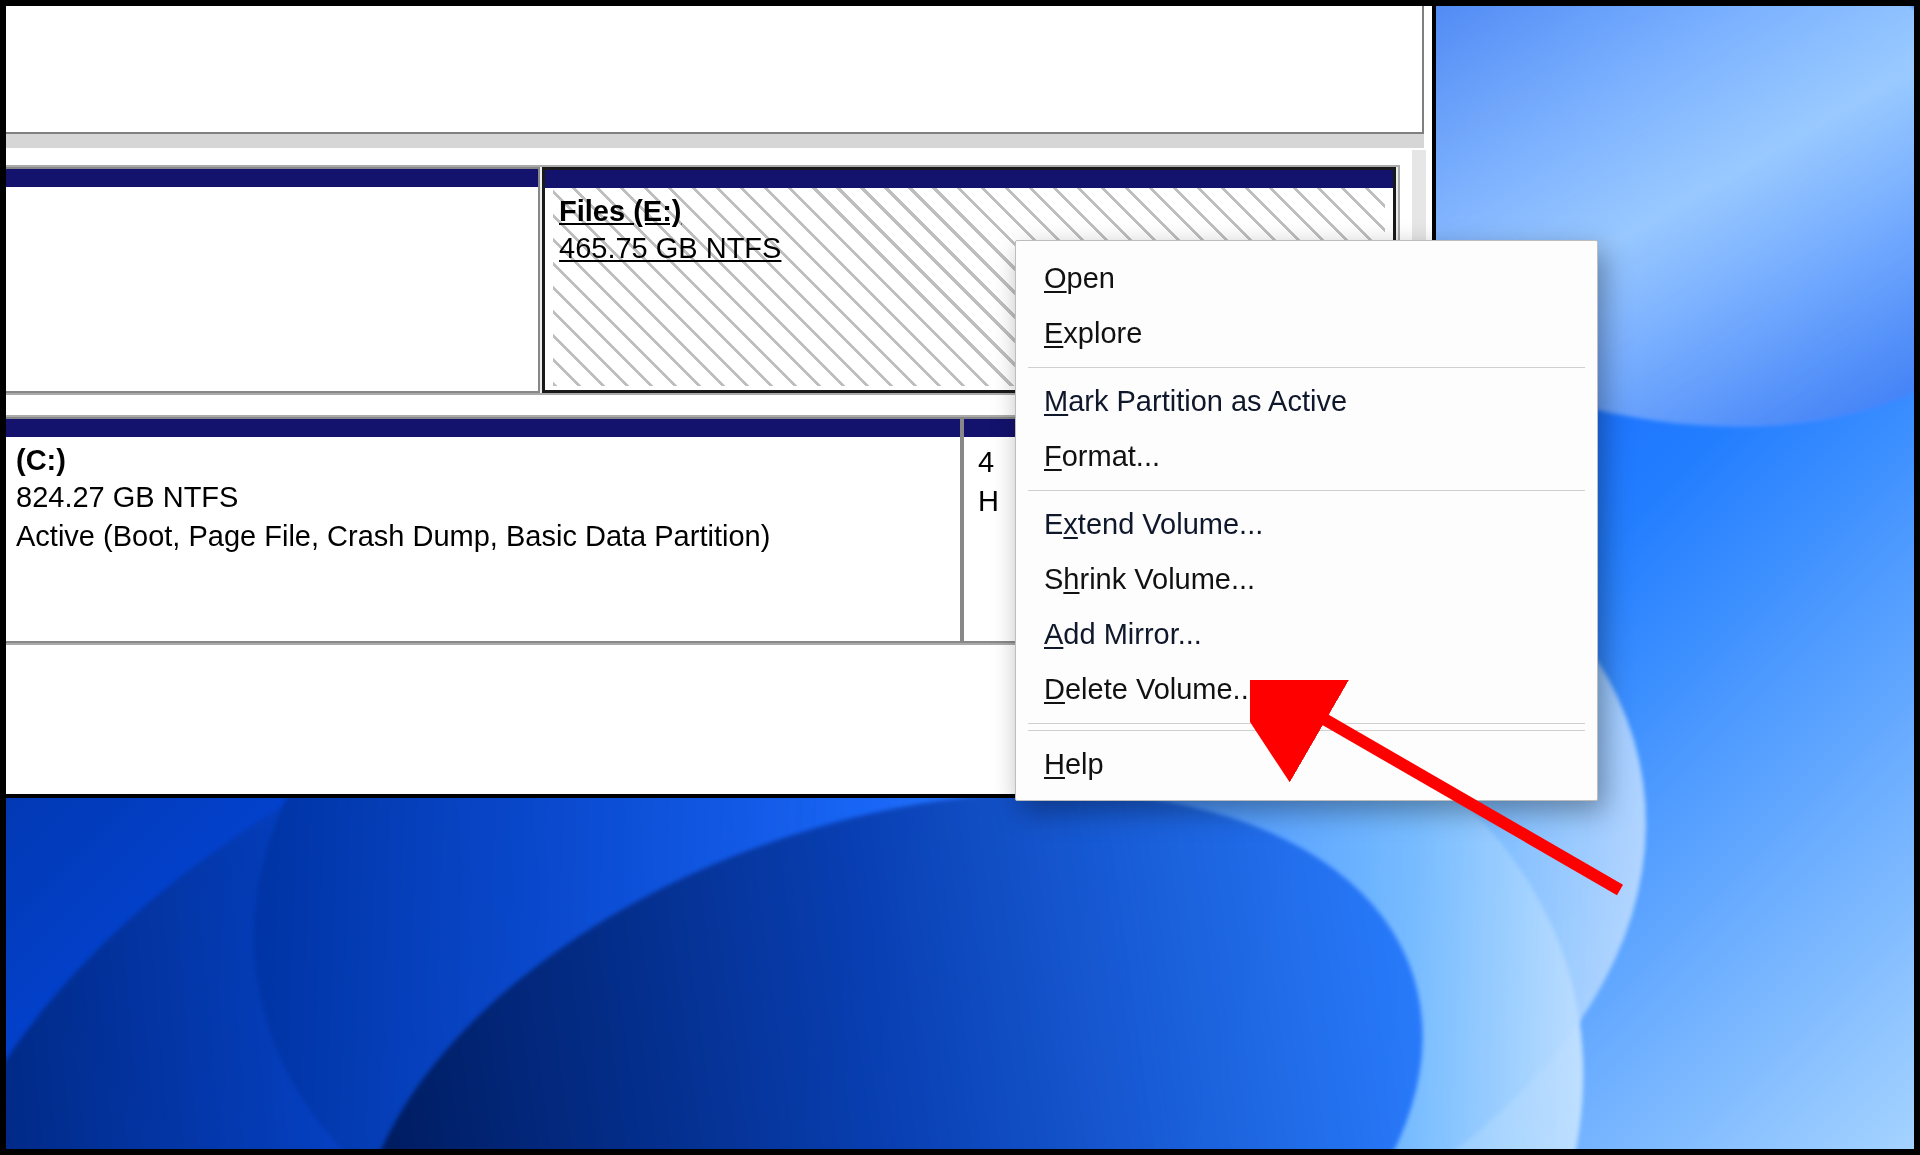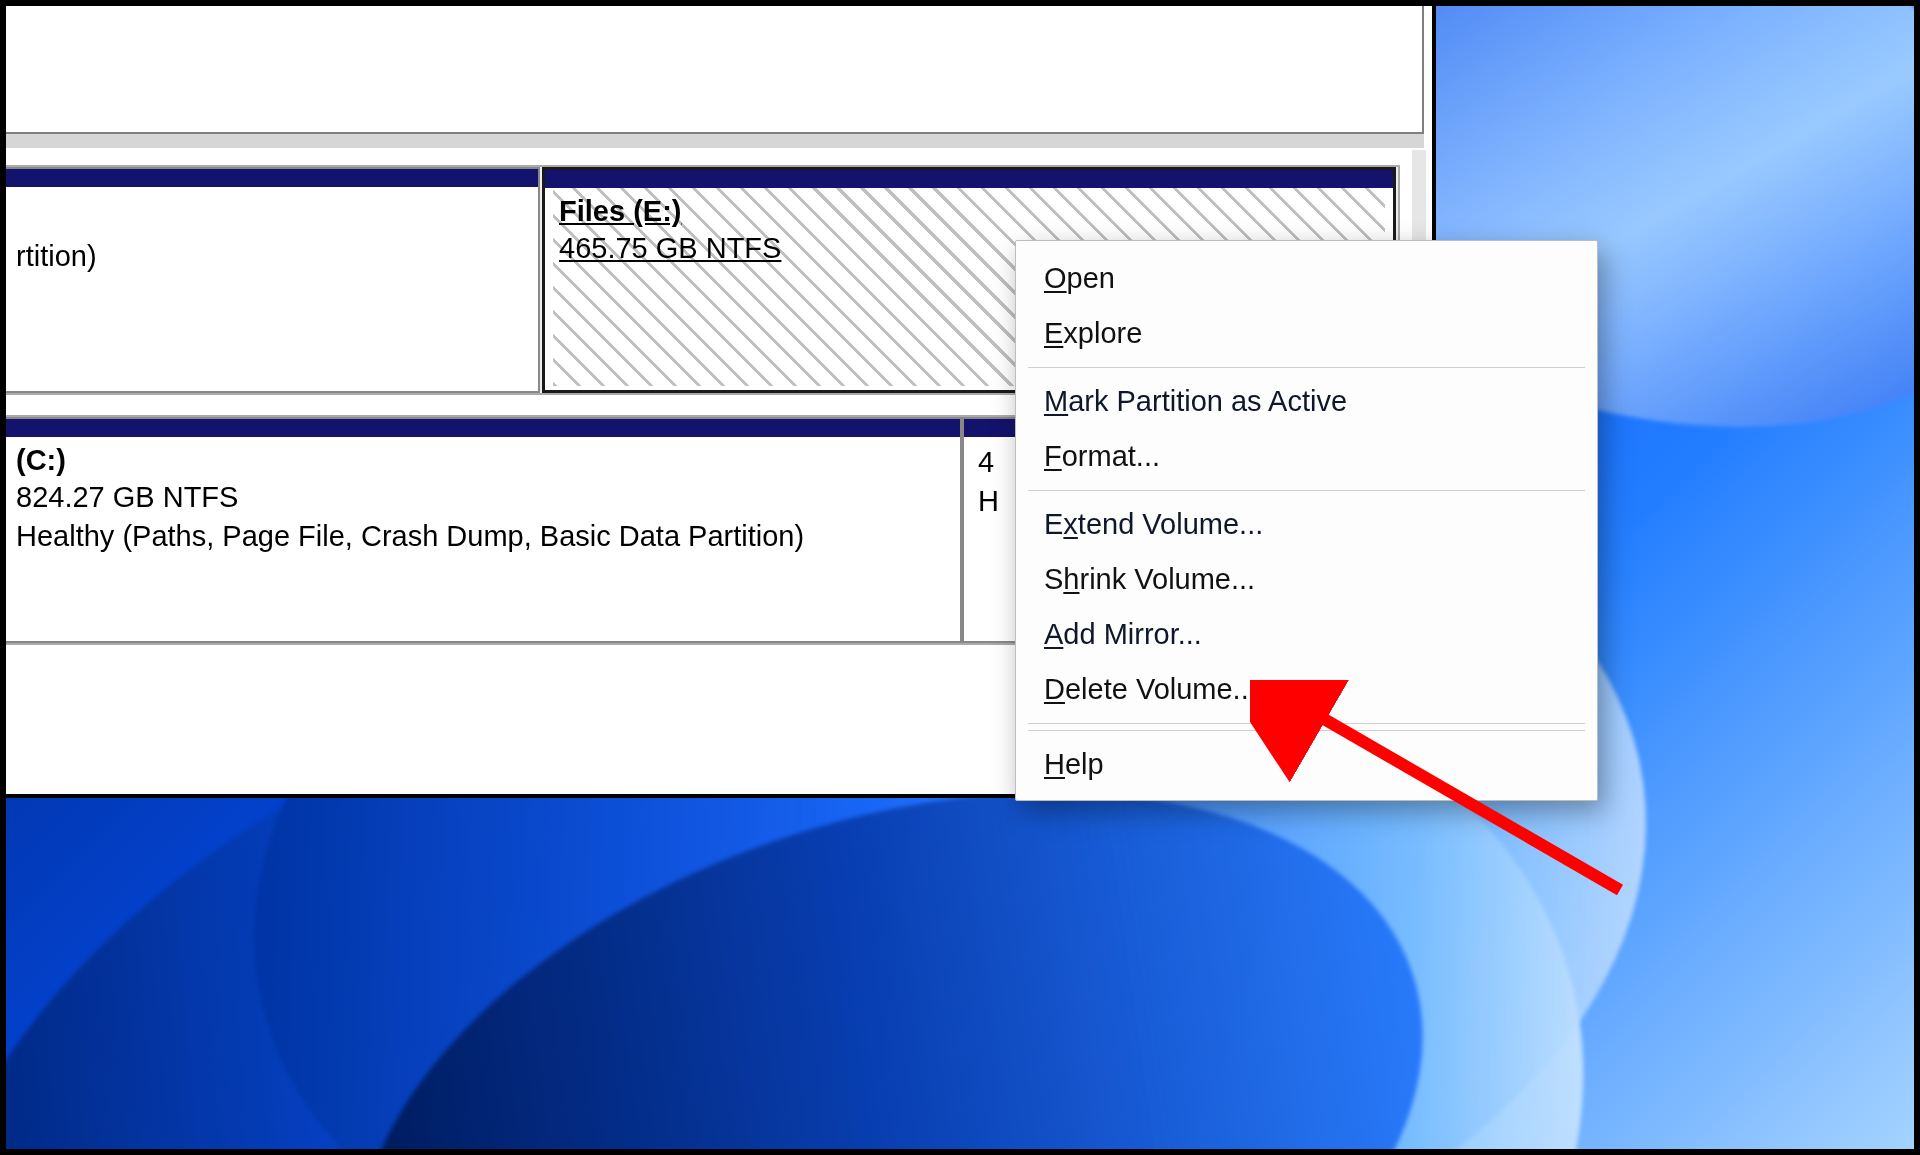--- a/index.html
+++ b/index.html
@@ -127,41 +127,37 @@
 
 <div class="dm-window">
   <div class="dm-inner">
     <div class="upper-pane"></div>
     <div class="hsep" style="top:134px;"></div>
     <div class="vscroll-sep" style="right:-2px; height:490px;"></div>
 
     <div class="disk disk1">
       <div class="partition part-p1">
         <div class="header-bar"></div>
-        <div class="body">
-          <div class="part-title"></div>
-          <div class="part-line" style="margin-top:44px;">rtition)</div>
-        </div>
       </div>
       <div class="partition part-p2 hatched">
         <div class="header-bar"></div>
         <div class="body">
           <div class="part-title">Files  (E:)</div>
           <div class="part-line">465.75 GB NTFS</div>
         </div>
       </div>
     </div>
 
     <div class="disk disk2">
       <div class="partition part-c1">
         <div class="header-bar"></div>
         <div class="body">
           <div class="part-title">(C:)</div>
           <div class="part-line">824.27 GB NTFS</div>
-          <div class="part-line">Healthy (Paths, Page File, Crash Dump, Basic Data Partition)</div>
+          <div class="part-line">Active (Boot, Page File, Crash Dump, Basic Data Partition)</div>
         </div>
       </div>
       <div class="partition part-c2">
         <div class="header-bar"></div>
         <div class="body">
           <div class="part-title"></div>
           <div class="part-line">4</div>
           <div class="part-line">H</div>
         </div>
       </div>

